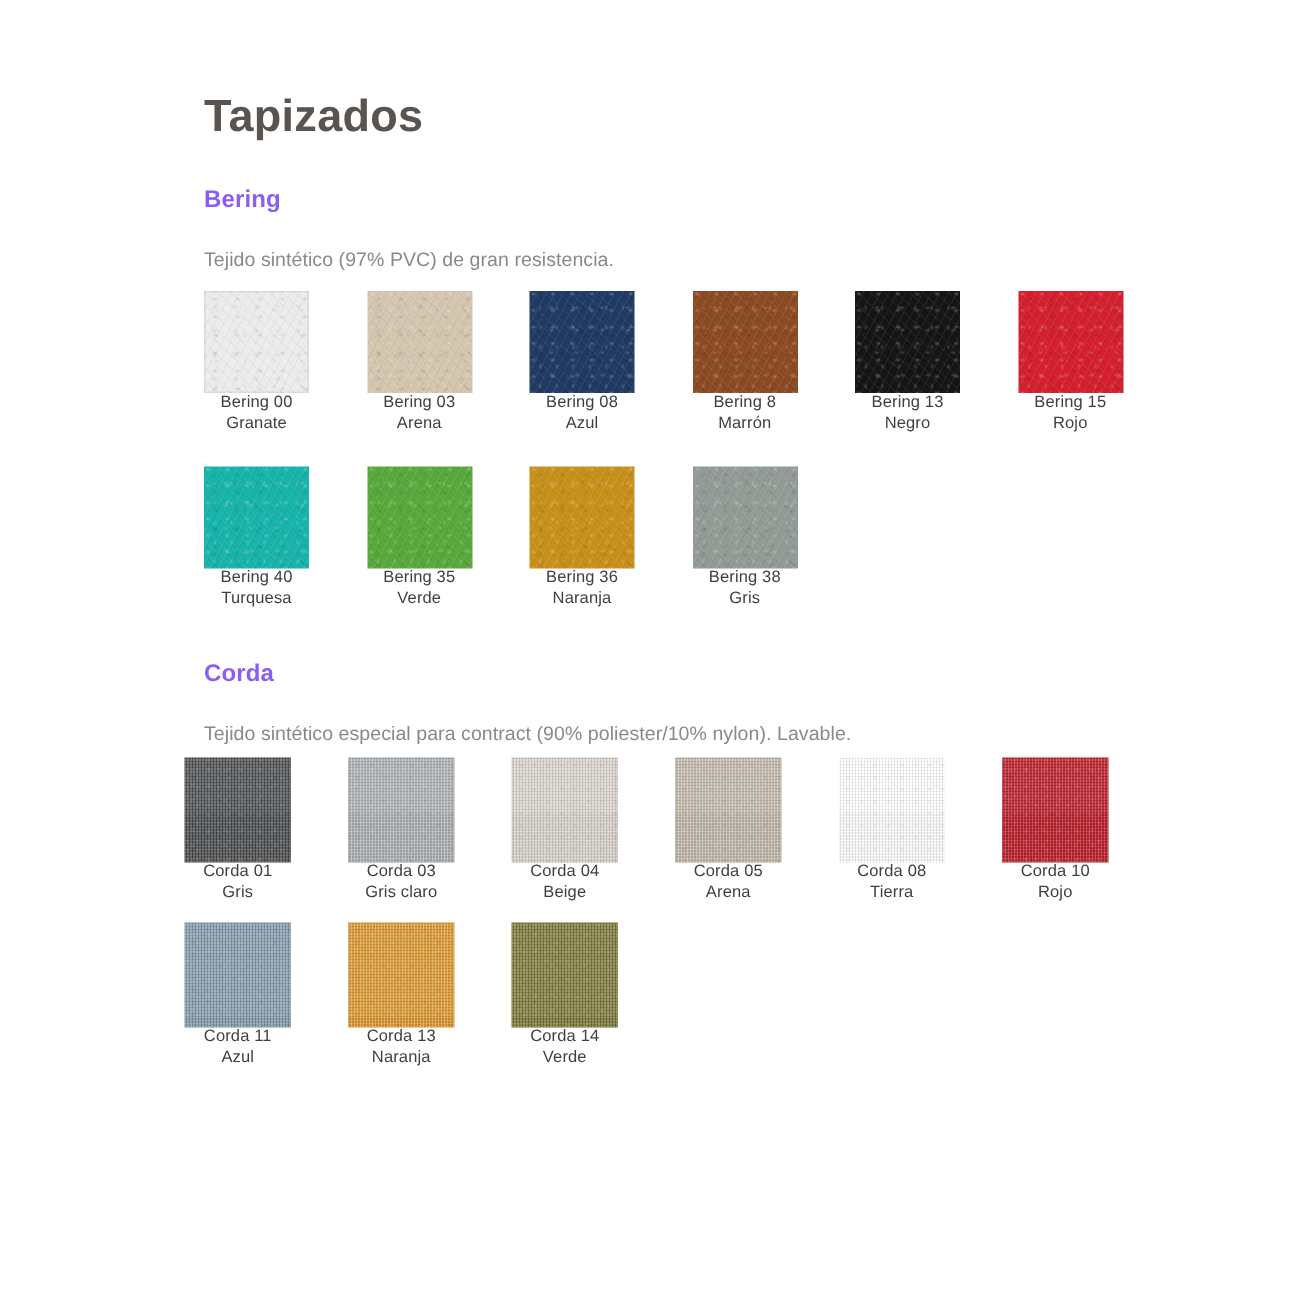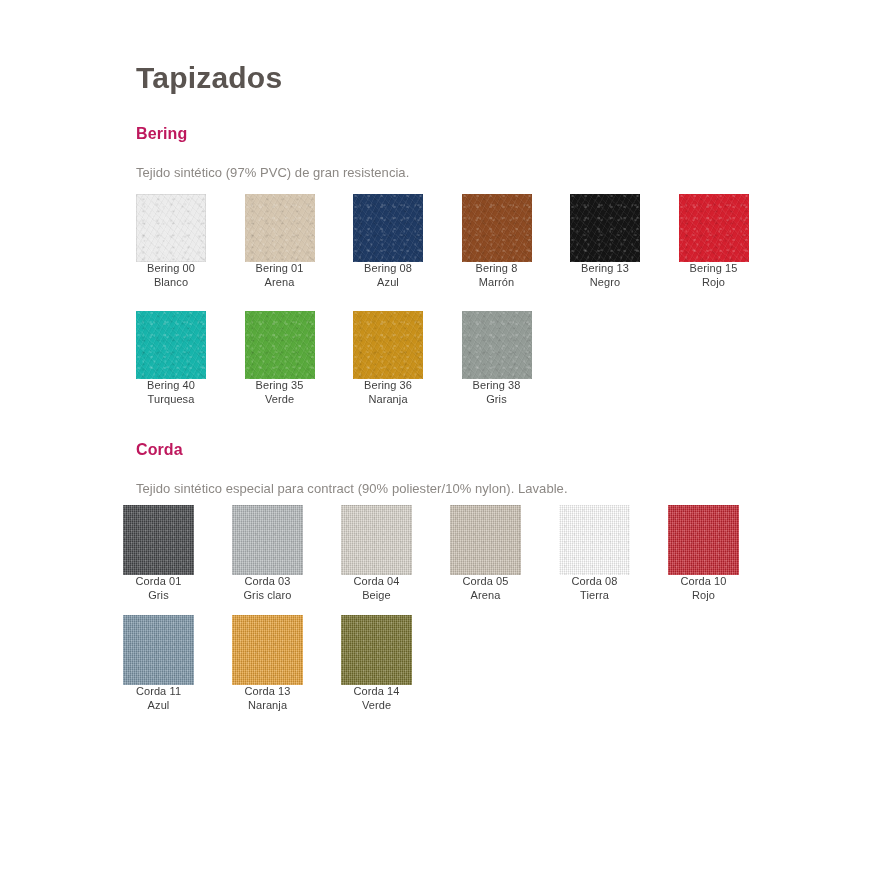--- a/index.html
+++ b/index.html
@@ -41,21 +41,21 @@
   }
   .section-bering { top: 125px; }
   .section-corda  { top: 441px; }
 
   .section-heading {
     position: absolute;
     left: 136px;
     top: 0;
     font-size: 16px;
     font-weight: bold;
-    color: #be185d;
+    color: #8b5cf6;
     letter-spacing: 0.1px;
   }
   .section-sub {
     position: absolute;
     left: 136px;
     top: 40px;
     font-size: 13px;
     font-weight: normal;
     color: #8c8884;
     letter-spacing: 0.05px;
@@ -162,30 +162,30 @@
     <div class="section-heading">Bering</div>
     <div class="section-sub">Tejido sintético (97% PVC) de gran resistencia.</div>
     <div class="grid grid-bering">
         <div class="swatch-cell">
           <div class="chip chip-bering chip-light-border" style="background: rgb(236, 236, 236);">
             <div class="tex"></div>
             <div class="tex2"></div>
           </div>
           <div class="chip-label">
             <span class="ln">Bering 00</span>
-            <span class="ln">Blanco</span>
+            <span class="ln">Granate</span>
           </div>
         </div>
         <div class="swatch-cell">
           <div class="chip chip-bering" style="background: rgb(213, 198, 176);">
             <div class="tex"></div>
             <div class="tex2"></div>
           </div>
           <div class="chip-label">
-            <span class="ln">Bering 01</span>
+            <span class="ln">Bering 03</span>
             <span class="ln">Arena</span>
           </div>
         </div>
         <div class="swatch-cell">
           <div class="chip chip-bering" style="background: rgb(31, 58, 99);">
             <div class="tex"></div>
             <div class="tex2"></div>
           </div>
           <div class="chip-label">
             <span class="ln">Bering 08</span>

